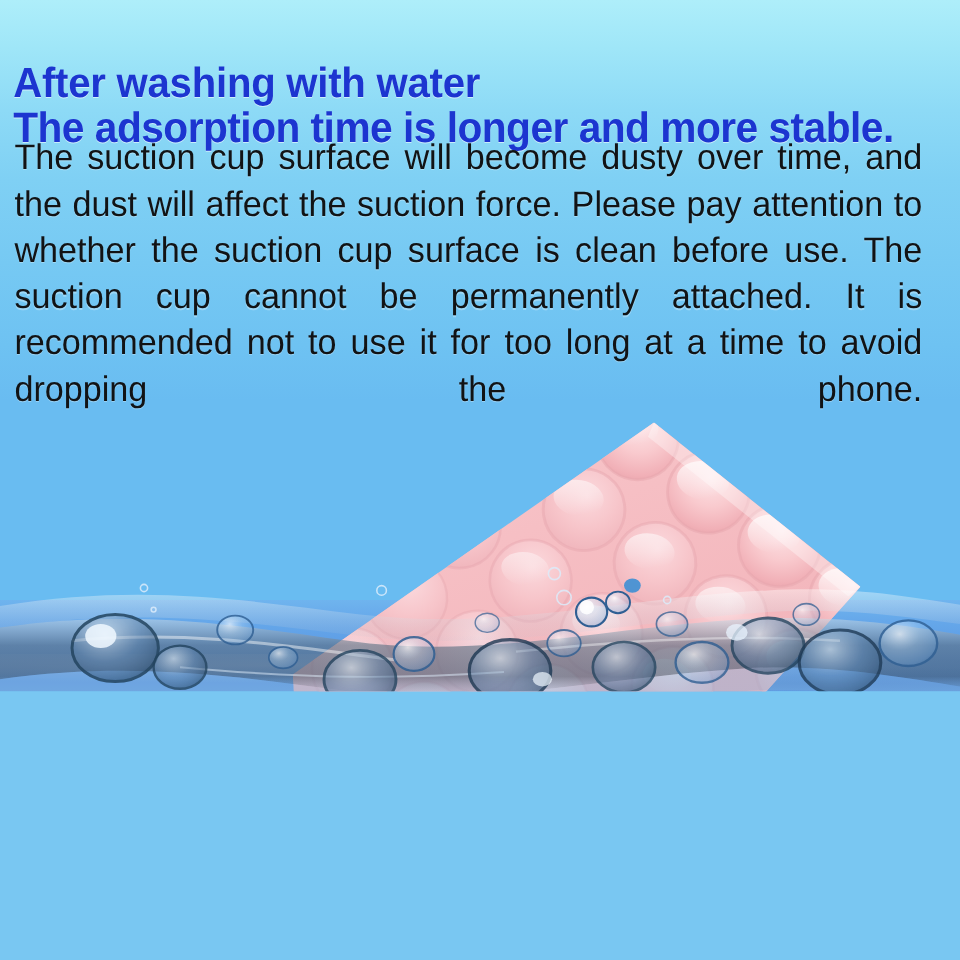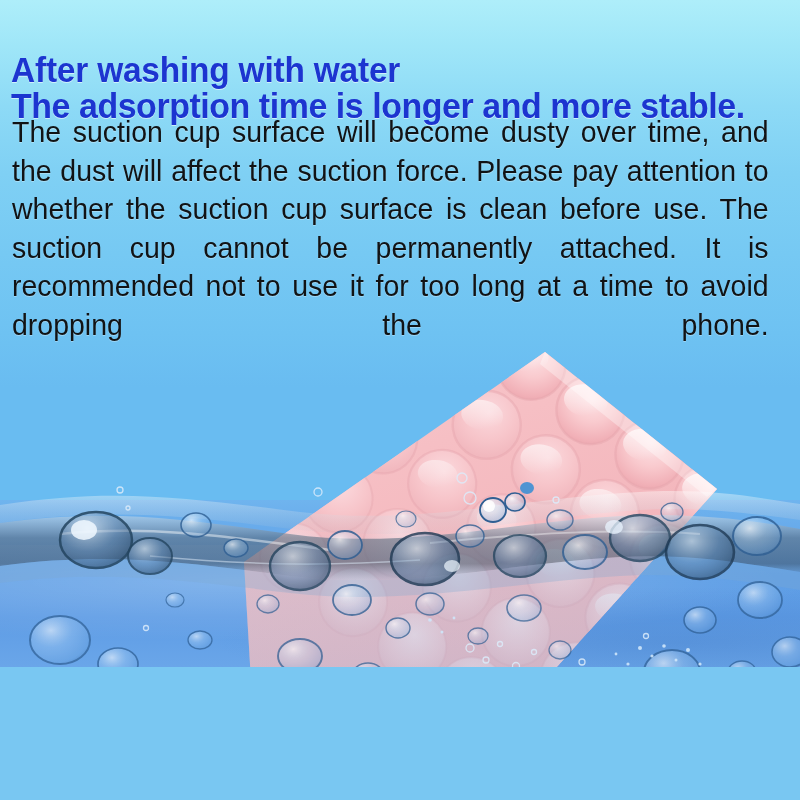--- a/index.html
+++ b/index.html
@@ -6,21 +6,21 @@
   * { margin:0; padding:0; box-sizing:border-box; }
   html,body { width:800px; height:800px; overflow:hidden; }
   body {
     font-family:"Liberation Sans", sans-serif;
     background:#79c7f2;
   }
 
   #poster {
     position:relative;
     width:800px;
-    height:667px;
+    height:576px;
     overflow:hidden;
     background:linear-gradient(180deg,
        #aeeefa 0%,
        #9fe6f8 7%,
        #8ddaf6 16%,
        #7fd0f4 26%,
        #76c9f3 38%,
        #6ec2f2 50%,
        #69bcf1 58%);
   }

